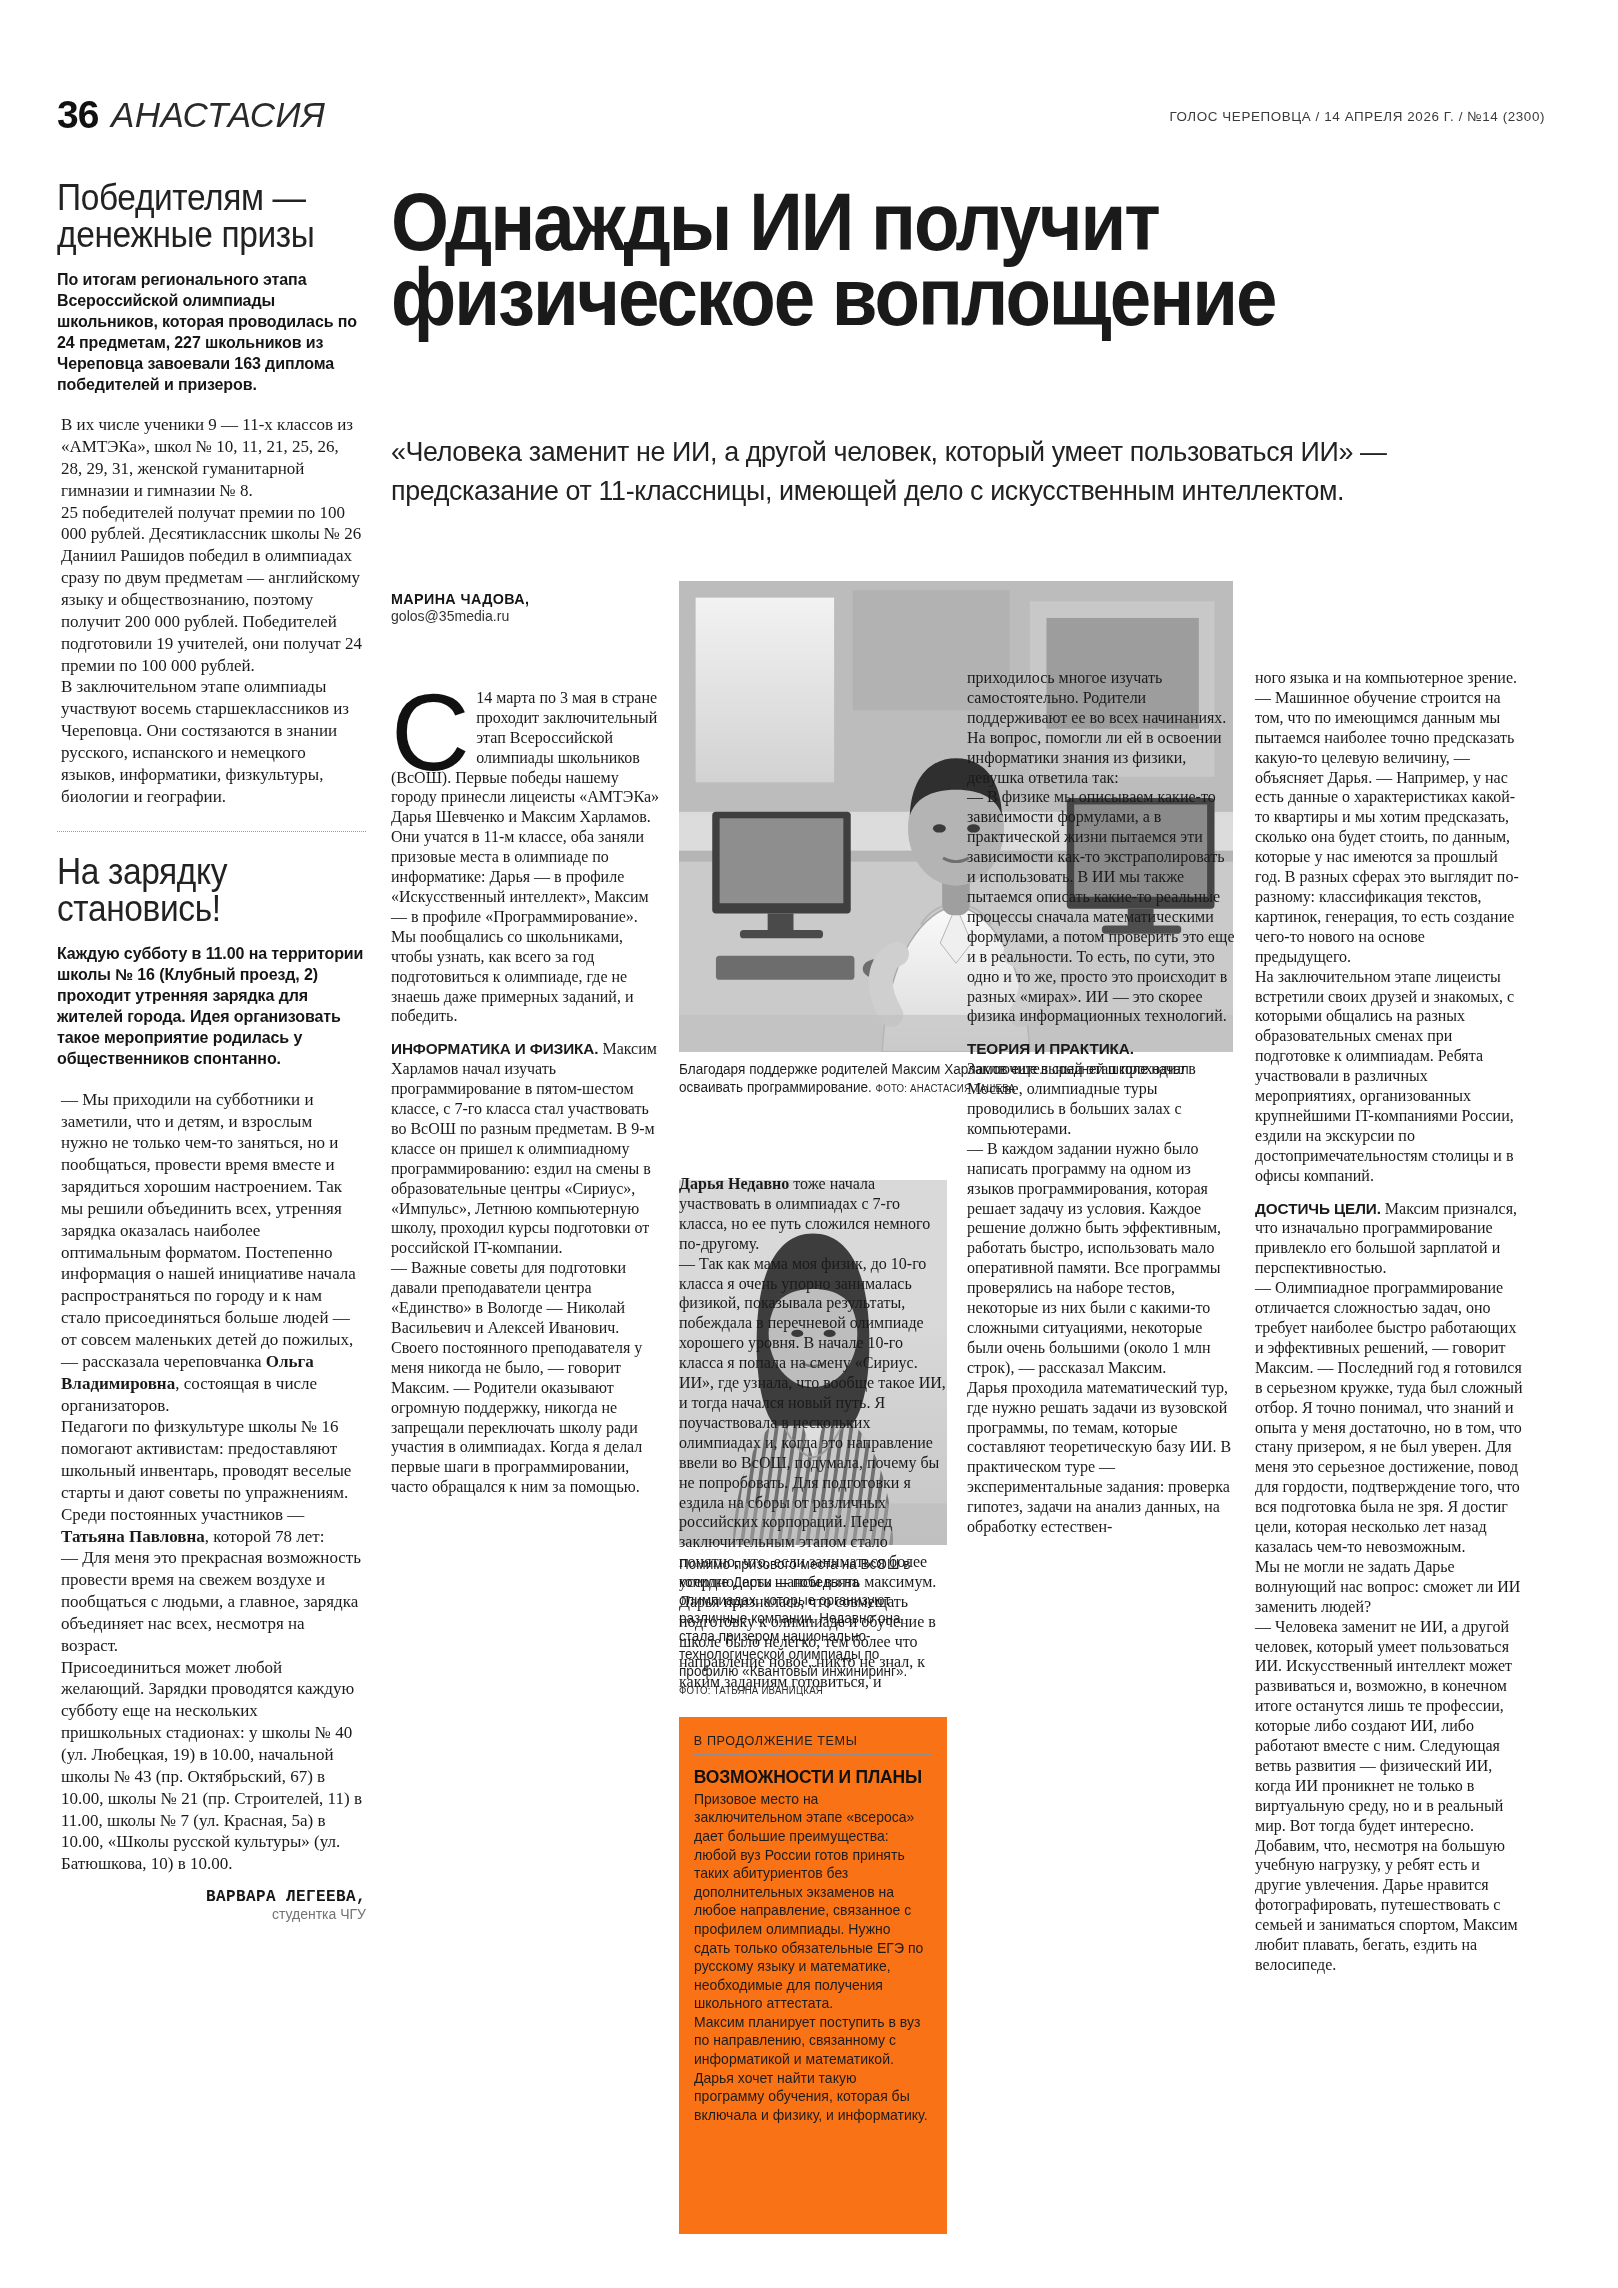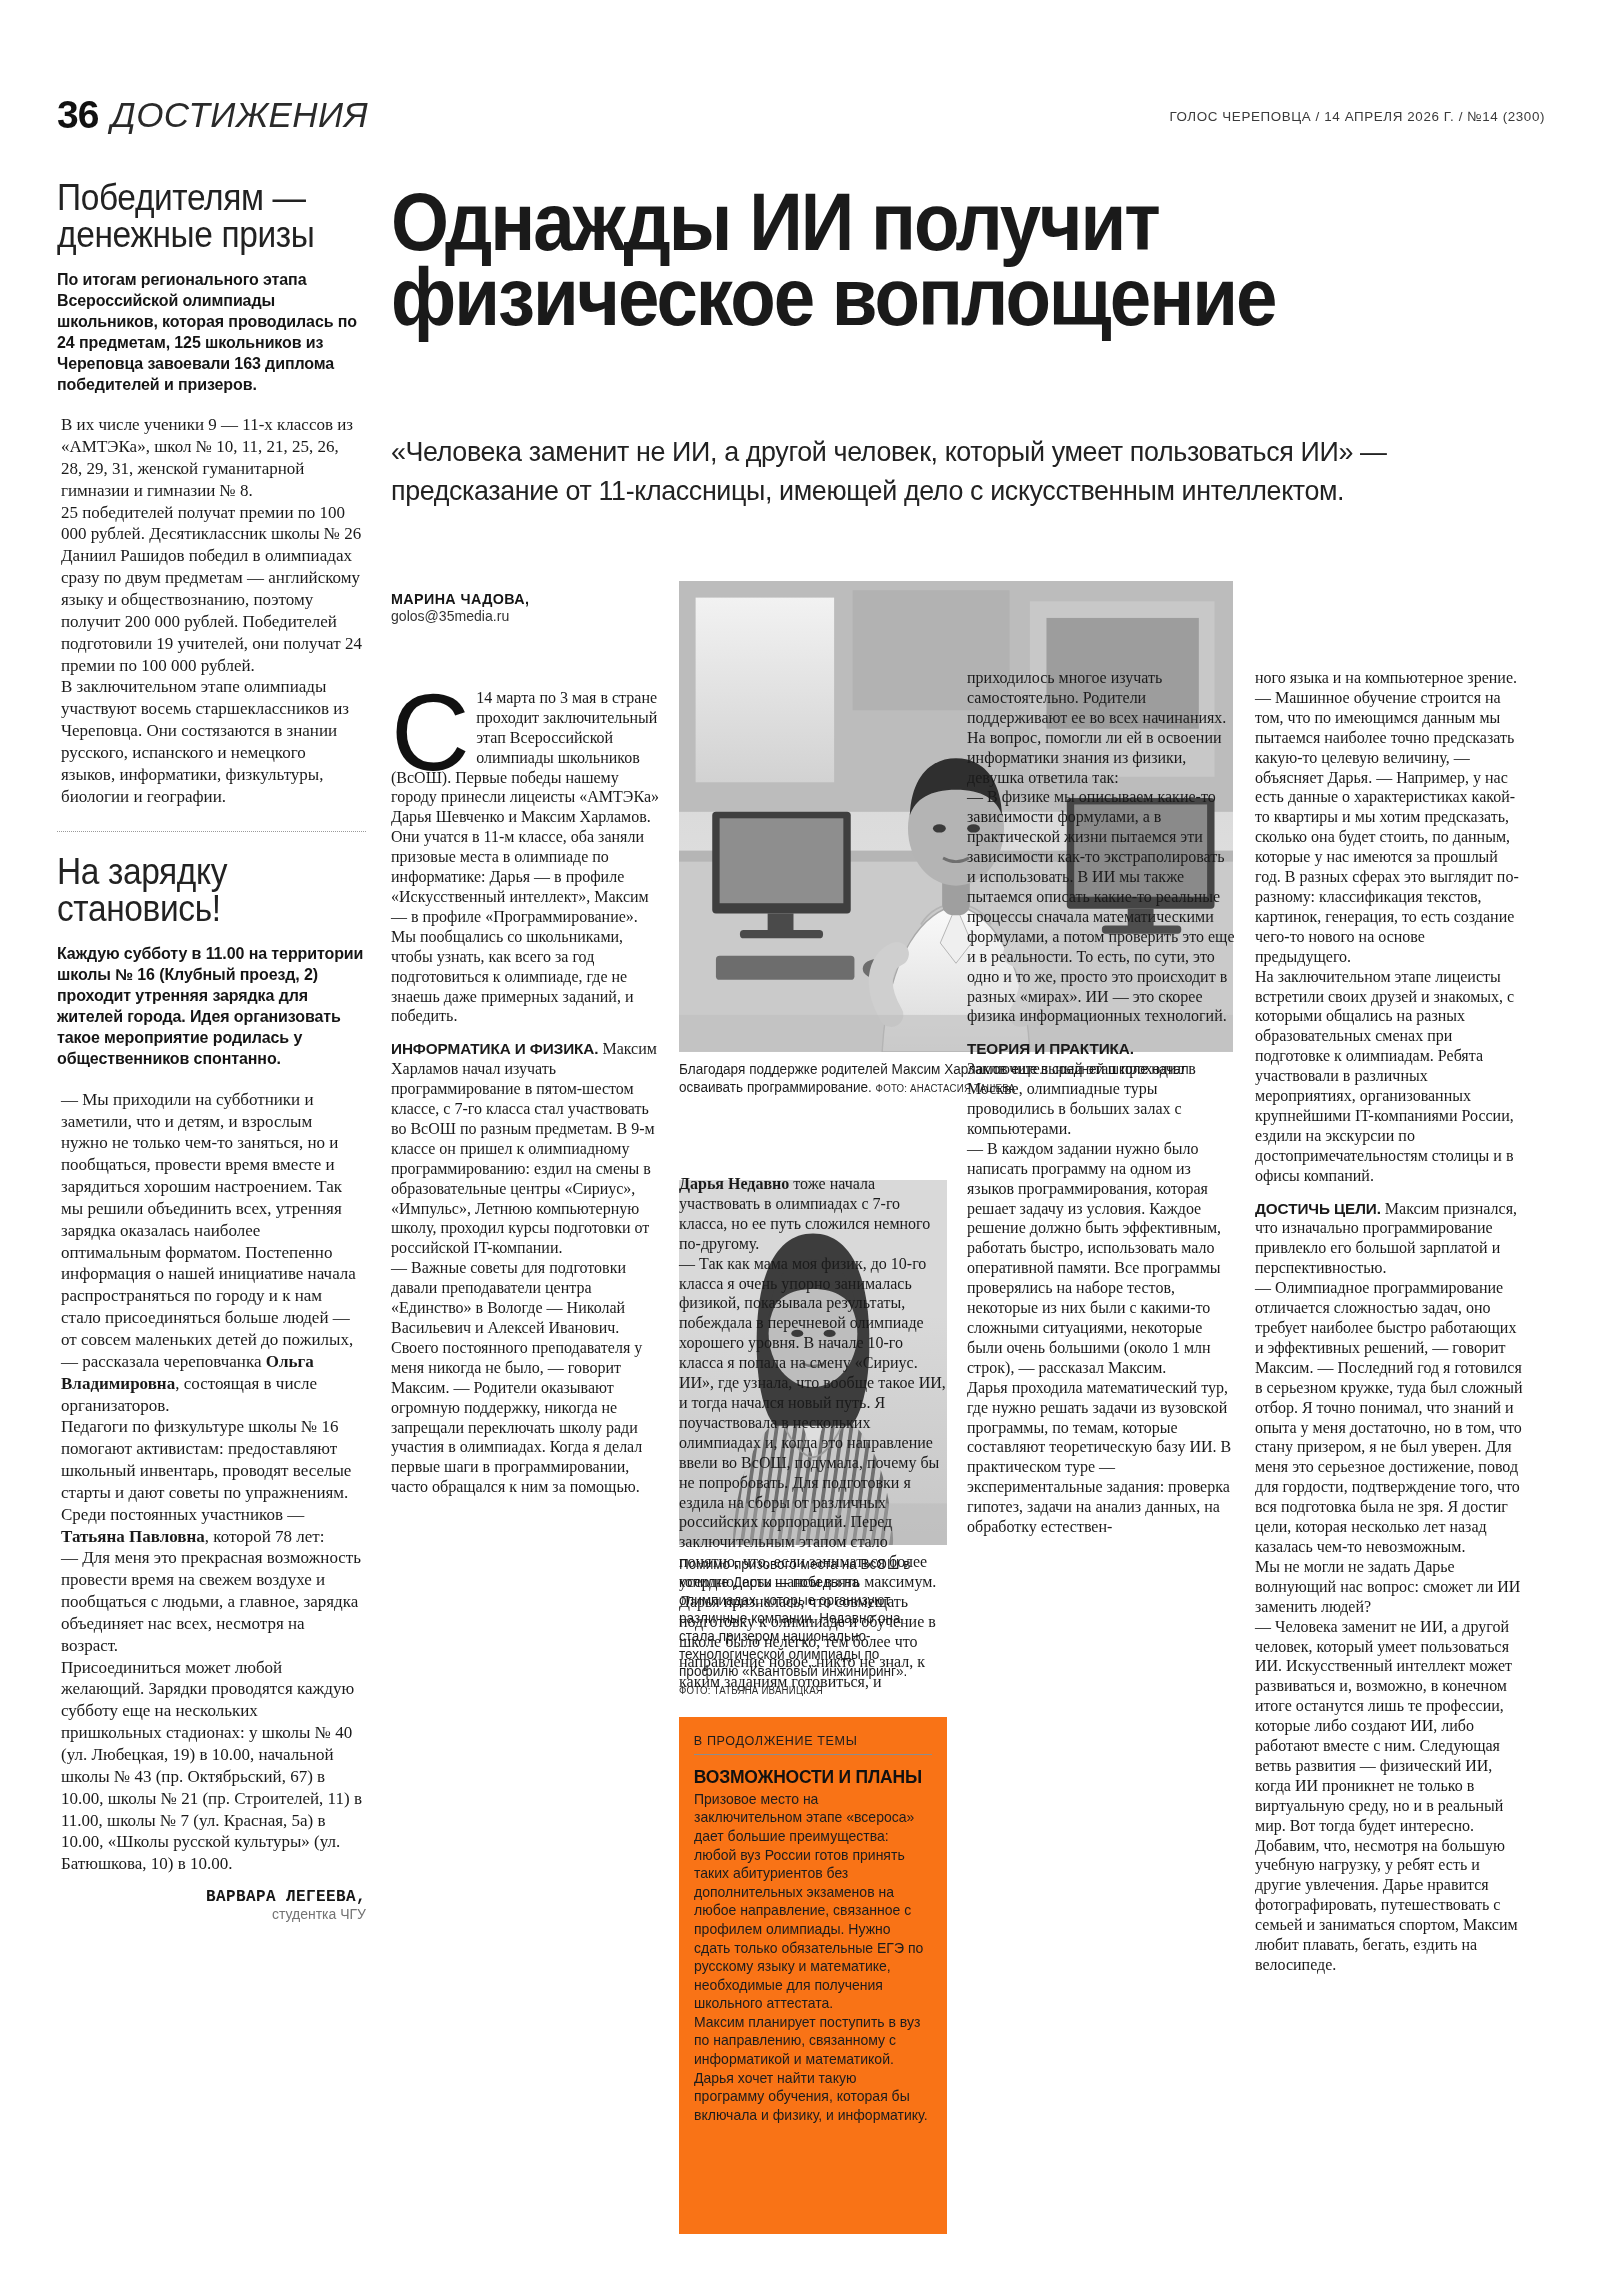--- a/index.html
+++ b/index.html
@@ -193,39 +193,39 @@
     transform:scaleX(0.98); transform-origin:left top;
   }
 </style>
 </head>
 <body>
 
 <div class="page">
 
   <div class="masthead">
     <span class="folio">36</span>
-    <span class="section-name">ДОСТИЖЕНИЯ</span>
+    <span class="section-name">АНАСТАСИЯ</span>
     <span class="issue-line">ГОЛОС ЧЕРЕПОВЦА / 14 АПРЕЛЯ 2026 Г. / №14 (2300)</span>
   </div>
 
   <div class="headline">Однажды ИИ получит
 физическое воплощение</div>
   <div class="deck">«Человека заменит не ИИ, а другой человек, который умеет пользоваться ИИ» — предсказание от 11-классницы, имеющей дело с искусственным интеллектом.</div>
 
   <div class="author-top">
     <span class="an">МАРИНА ЧАДОВА,</span>
     <span class="ae">golos@35media.ru</span>
   </div>
 
   <div class="rail">
 
     <div>
       <h2 class="rail-head">Победителям —
 денежные призы</h2>
-      <p class="rail-lead">По итогам регионального этапа Всероссийской олимпиады школьников, которая проводилась по 24 предметам, 125 школьников из Череповца завоевали 163 диплома победителей и призеров.</p>
+      <p class="rail-lead">По итогам регионального этапа Всероссийской олимпиады школьников, которая проводилась по 24 предметам, 227 школьников из Череповца завоевали 163 диплома победителей и призеров.</p>
       <p class="rail-body">В их числе ученики 9 — 11-х классов из «АМТЭКа», школ № 10, 11, 21, 25, 26, 28, 29, 31, женской гуманитарной гимназии и гимназии № 8.
 25 победителей получат премии по 100 000 рублей. Десятиклассник школы № 26 Даниил Рашидов победил в олимпиадах сразу по двум предметам — английскому языку и обществознанию, поэтому получит 200 000 рублей. Победителей подготовили 19 учителей, они получат 24 премии по 100 000 рублей.
 В заключительном этапе олимпиады участвуют восемь старшеклассников из Череповца. Они состязаются в знании русского, испанского и немецкого языков, информатики, физкультуры, биологии и географии.</p>
     </div>
 
     <hr class="rule-dotted">
 
     <div>
       <h2 class="rail-head">На зарядку
 становись!</h2>

